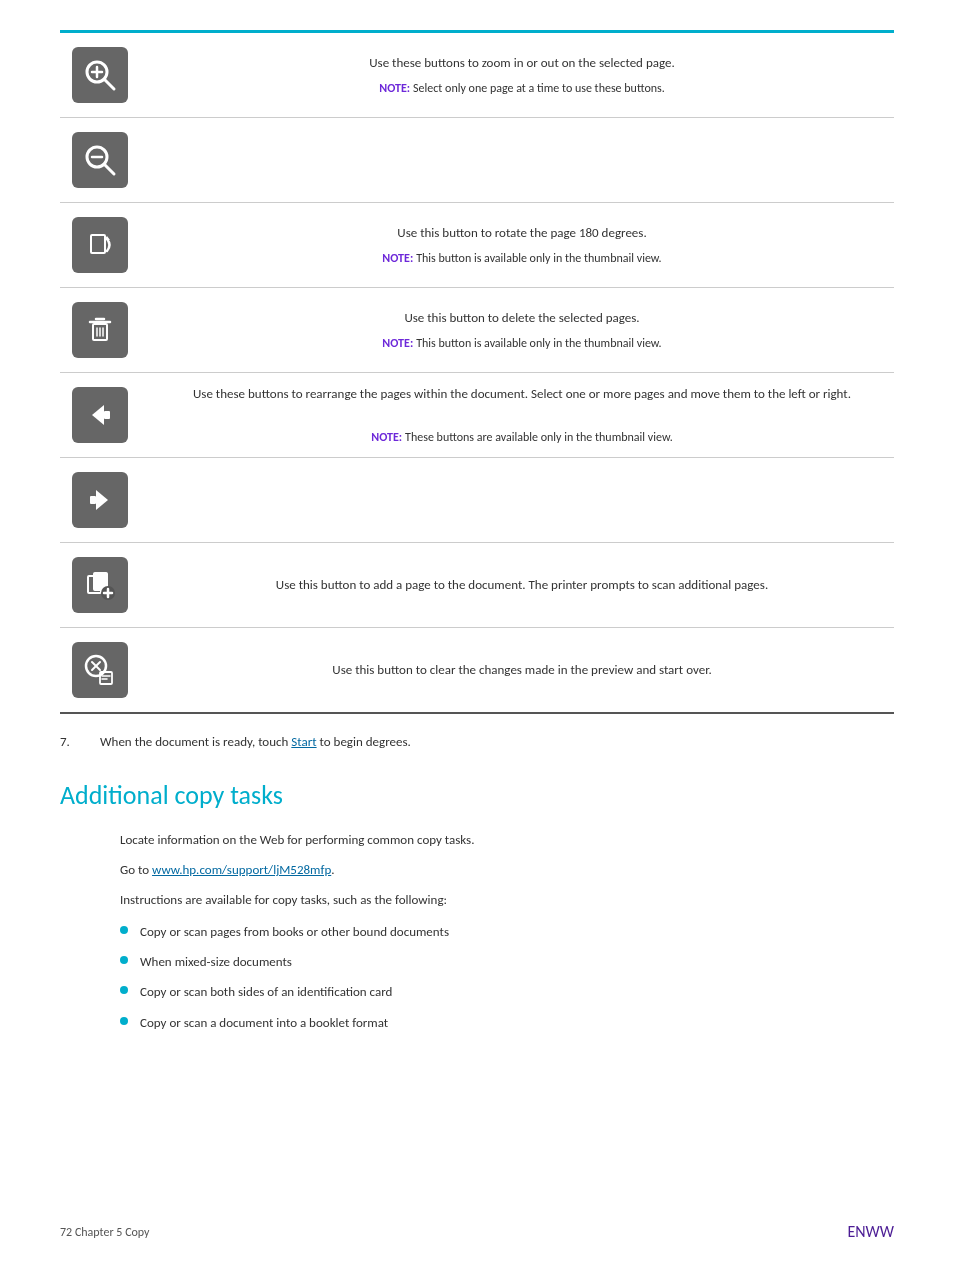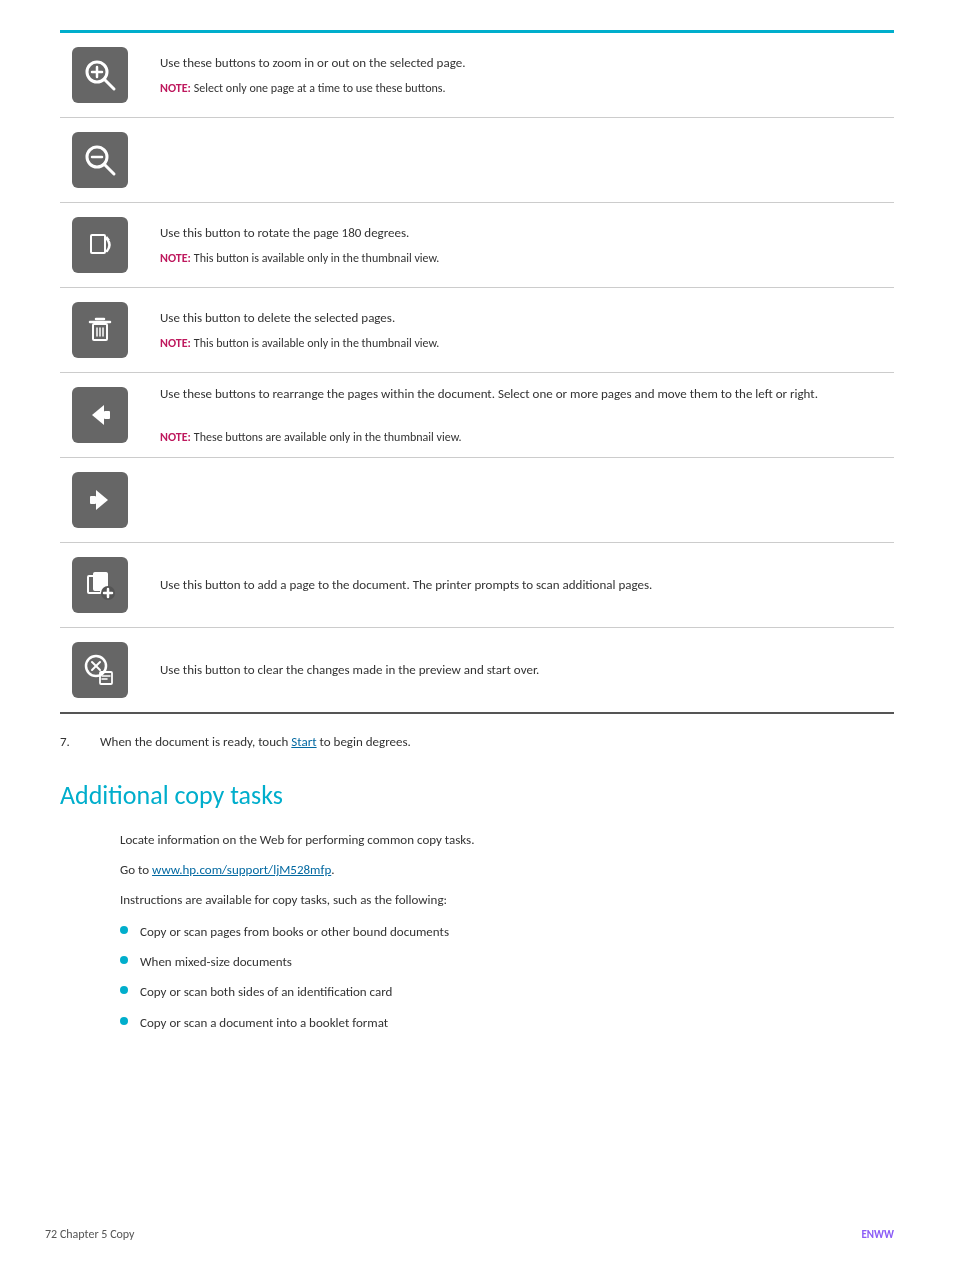--- a/index.html
+++ b/index.html
@@ -50,24 +50,25 @@
       vertical-align: middle;
       text-align: center;
     }
 
     .desc-cell {
       padding: 3px 10px;
       vertical-align: middle;
       font-size: 13px;
       color: #333;
       line-height: 1.5;
+      text-align: center;
     }
 
     .note-label {
-      color: #be185d;
+      color: #6d28d9;
       font-weight: bold;
       font-size: 12px;
     }
 
     .note-text {
       font-size: 12px;
       color: #333;
     }
 
     
@@ -157,38 +158,37 @@
       border-radius: 50%;
       margin-right: 12px;
       margin-top: 5px;
       flex-shrink: 0;
     }
 
     
     .page-footer {
       position: absolute;
       bottom: 30px;
-      left: 45px;
+      left: 60px;
       right: 60px;
       display: flex;
       justify-content: space-between;
       align-items: center;
       font-size: 12px;
       color: #555;
     }
 
     .footer-left {
       font-size: 12px;
       color: #555;
     }
 
     .footer-right {
-      font-size: 11px;
-      color: #8b5cf6;
-      font-weight: bold;
+      font-size: 16px;
+      color: #4c1d95;
     }
   </style>
 </head>
 <body>
 
 <div class="page">
   <div class="top-border"></div>
 
   <table class="icon-table">
     <tbody>

